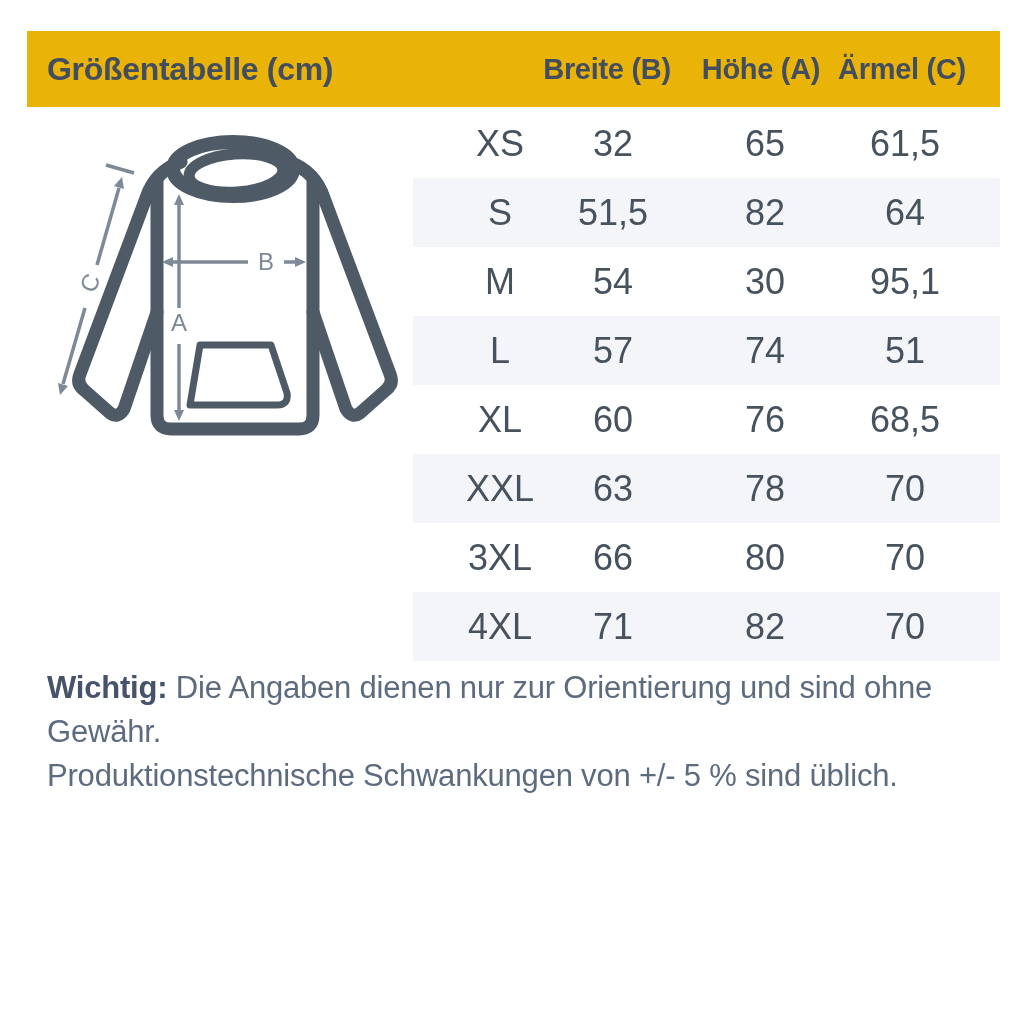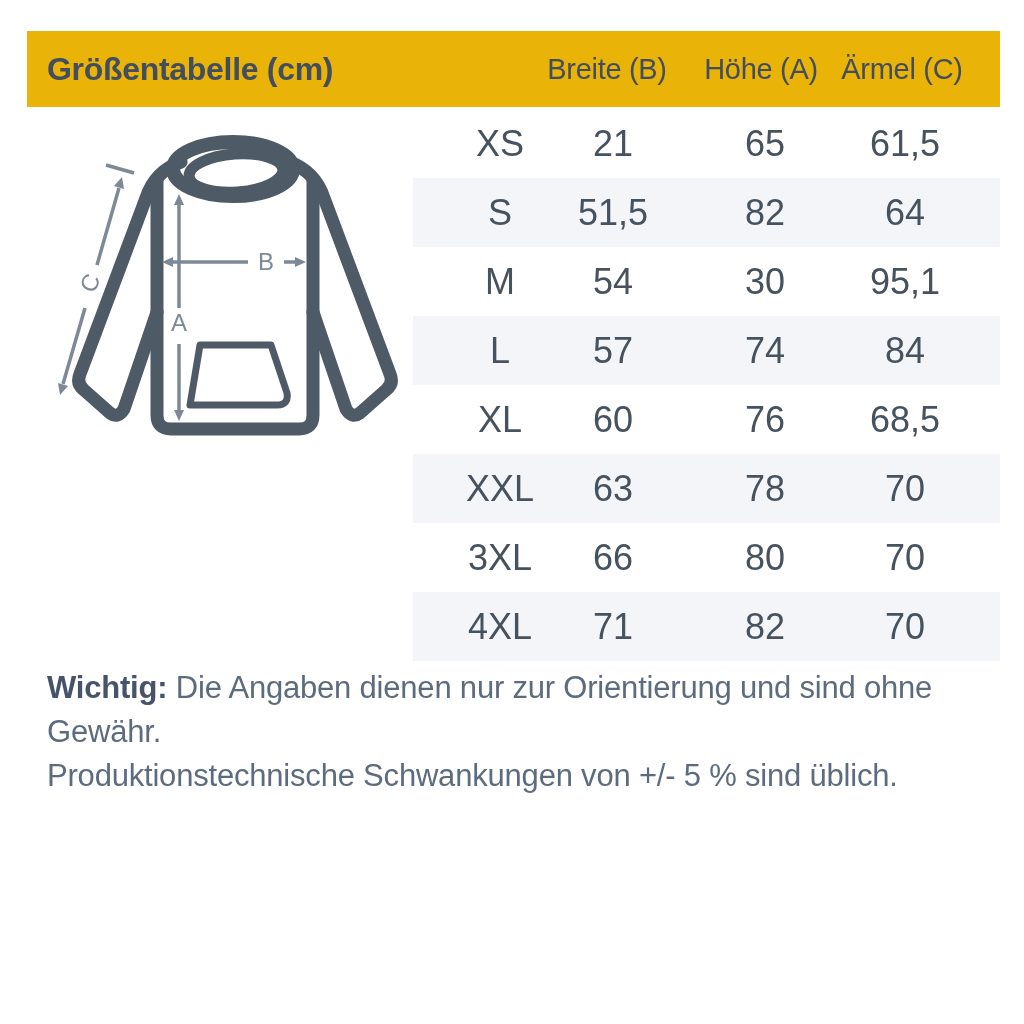--- a/index.html
+++ b/index.html
@@ -13,21 +13,21 @@
     position:absolute;left:27px;top:31px;width:973px;height:76px;
     background:#eab308;
   }
   .title{
     position:absolute;left:20px;top:0;height:76px;line-height:76px;
     font-size:32px;font-weight:bold;color:#424e5f;white-space:nowrap;
     letter-spacing:-0.3px;
   }
   .col-head{
     position:absolute;top:0;height:100px;line-height:76px;
-    font-size:29px;font-weight:normal;color:#424e5f;
+    font-size:29px;font-weight:bold;color:#424e5f;
     transform:translateX(-50%);white-space:nowrap;letter-spacing:-0.3px;
   }
   .ch-b{left:580px}.ch-a{left:734px}.ch-c{left:875px}
 
   
   .size-table{position:absolute;left:413px;top:109px;width:587px;}
   .row{position:relative;height:69px;}
   .row.striped{background:#f4f5f8;}
   .cell{
     position:absolute;top:0;height:69px;line-height:69px;font-size:36px;
@@ -102,41 +102,41 @@
         <text x="139" y="213">A</text>
         <text x="226" y="152">B</text>
         <text x="52" y="172" transform="rotate(-66 52 166)">C</text>
       </g>
     </svg>
   </div>
 
   <div class="size-table">
     <div class="row">
       <span class="cell c-size">XS</span>
-      <span class="cell c-b">21</span>
+      <span class="cell c-b">32</span>
       <span class="cell c-a">65</span>
       <span class="cell c-c">61,5</span>
     </div>
     <div class="row striped">
       <span class="cell c-size">S</span>
       <span class="cell c-b">51,5</span>
       <span class="cell c-a">82</span>
       <span class="cell c-c">64</span>
     </div>
     <div class="row">
       <span class="cell c-size">M</span>
       <span class="cell c-b">54</span>
       <span class="cell c-a">30</span>
       <span class="cell c-c">95,1</span>
     </div>
     <div class="row striped">
       <span class="cell c-size">L</span>
       <span class="cell c-b">57</span>
       <span class="cell c-a">74</span>
-      <span class="cell c-c">84</span>
+      <span class="cell c-c">51</span>
     </div>
     <div class="row">
       <span class="cell c-size">XL</span>
       <span class="cell c-b">60</span>
       <span class="cell c-a">76</span>
       <span class="cell c-c">68,5</span>
     </div>
     <div class="row striped">
       <span class="cell c-size">XXL</span>
       <span class="cell c-b">63</span>

